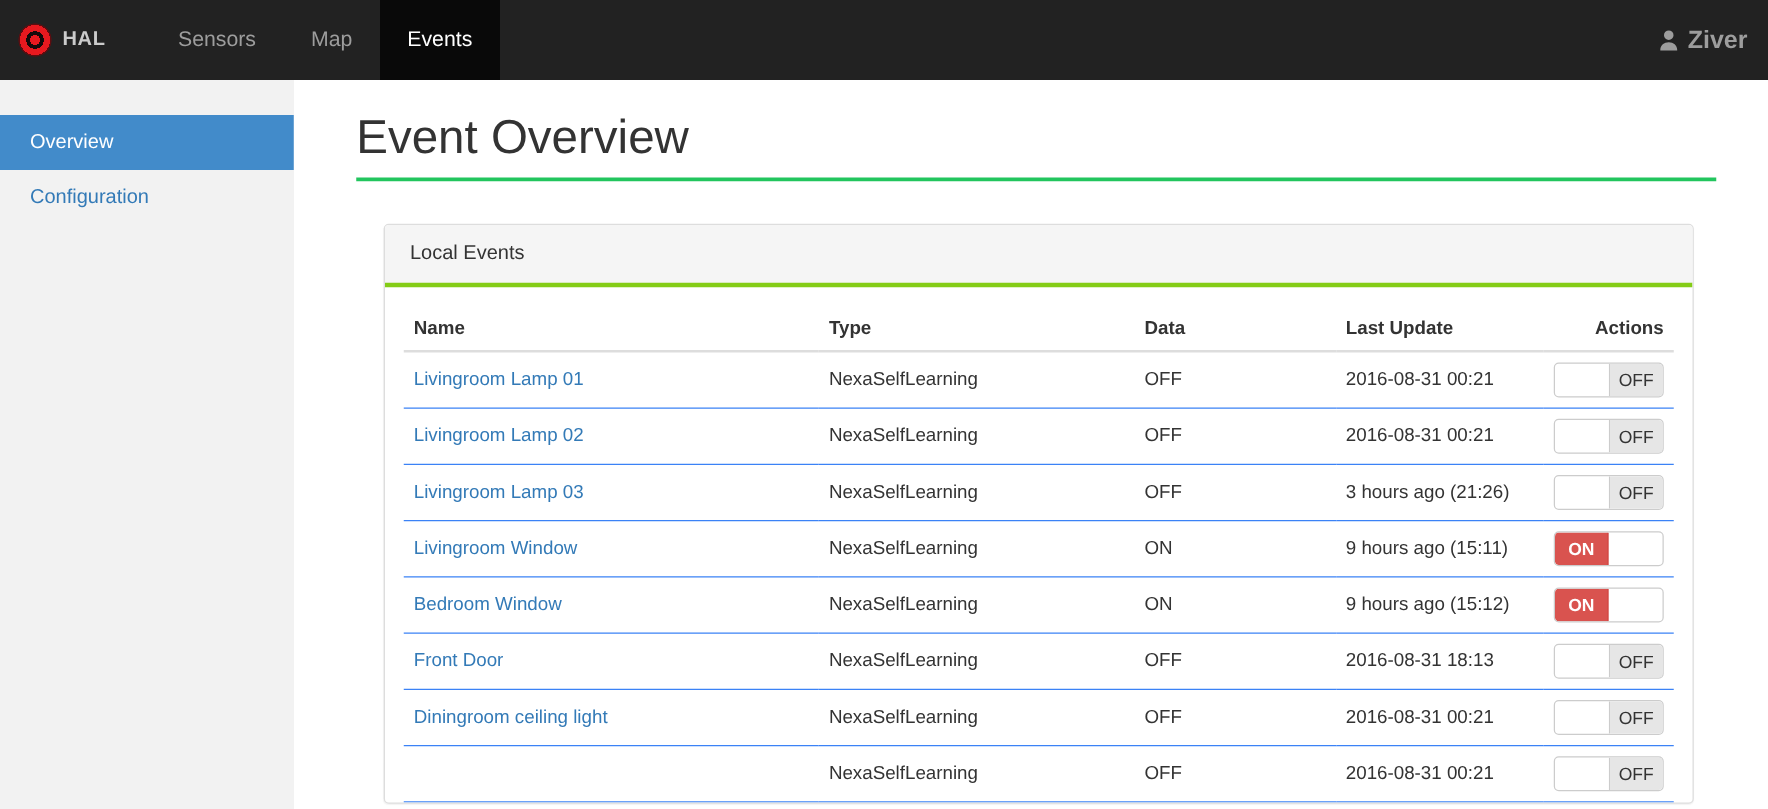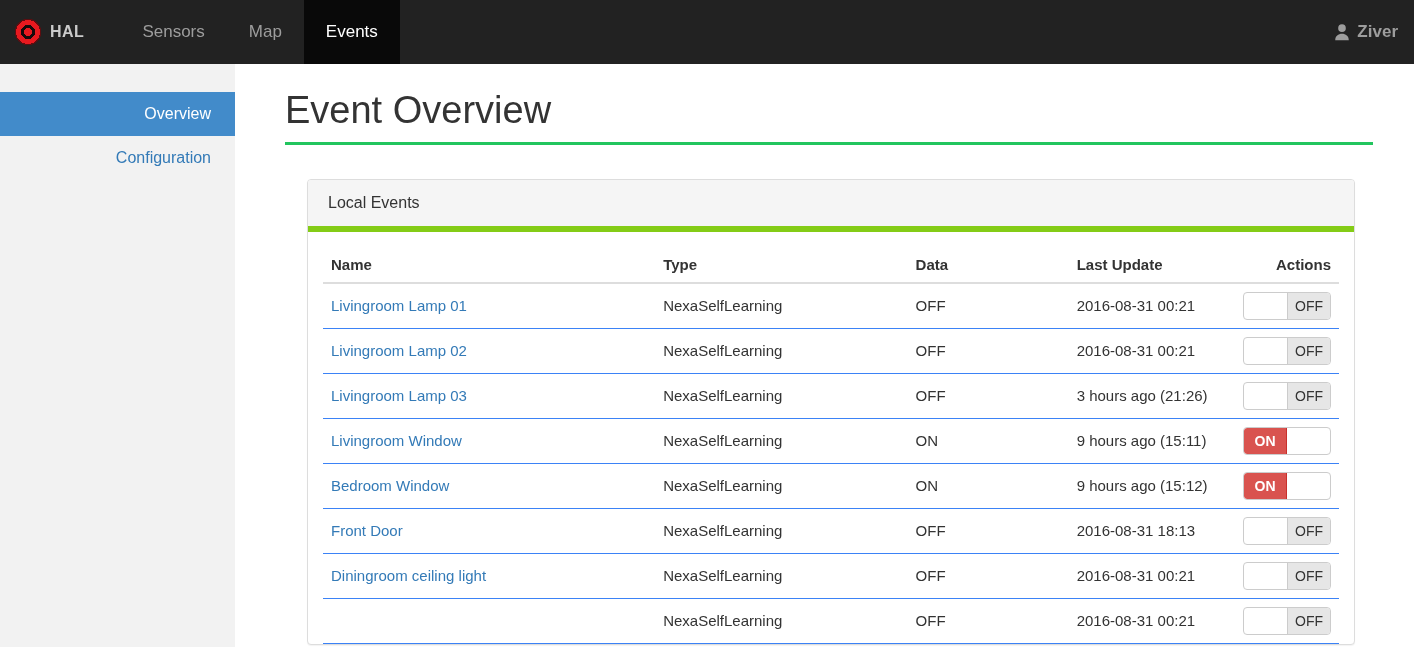--- a/index.html
+++ b/index.html
@@ -26,50 +26,50 @@
   }
   .brand-text { color: #cbcbcb; font-size: 16px; font-weight: bold; letter-spacing: .5px; }
   .nav-items { display: flex; align-items: stretch; margin-left: 18px; }
   .nav-item {
     display: flex; align-items: center; padding: 0 22px;
     color: var(--nav-link, #9d9d9d); font-size: 17px; cursor: pointer; text-decoration: none;
   }
   .nav-item.active { background: var(--nav-active-bg, #090909); color: #fff; }
   .nav-user {
     margin-left: auto; display: flex; align-items: center; padding: 0 16px;
-    color: var(--nav-link, #9d9d9d); font-size: 17px; font-weight: bold; cursor: pointer;
+    color: var(--nav-link, #9d9d9d); font-size: 20px; font-weight: bold; cursor: pointer;
   }
   .nav-user svg { margin-right: 6px; }
 
   
   .sidebar {
     position: fixed; top: 64px; left: 0; bottom: 0; width: 235px;
     background: #f2f2f2; padding-top: 28px;
   }
   .sidebar-item {
     display: block; padding: 13px 24px; font-size: 16px;
-    color: var(--link, #337ab7); cursor: pointer; text-decoration: none; text-align: right;
+    color: var(--link, #337ab7); cursor: pointer; text-decoration: none;
   }
   .sidebar-item.active { background: var(--accent, #428bca); color: #fff; }
 
   
   .main { margin-left: 235px; padding: 26px 41px 0 50px; }
   .page-header {
     margin: 0; padding-bottom: 10px; border-bottom: 3px solid #22c55e;
   }
   .page-header h1 {
     margin: 0; font-size: 38px; font-weight: 500; color: #333; line-height: 1.1;
   }
   .panel-wrap { margin: 34px 18px 0 22px; }
   .panel {
     border: 1px solid #ddd; border-radius: 4px; background: #fff;
     box-shadow: 0 1px 1px rgba(0,0,0,.05);
   }
   .panel-heading {
-    background: #f5f5f5; border-bottom: 6px solid #84cc16;
+    background: #f5f5f5; border-bottom: 4px solid #84cc16;
     border-radius: 3px 3px 0 0; padding: 14px 20px; font-size: 16px; color: #333;
   }
   .panel-body { padding: 15px 15px 0 15px; overflow: hidden; }
 
   
   table.events { width: 100%; border-collapse: collapse; font-size: 15px; }
   table.events th {
     text-align: left; padding: 9px 8px; border-bottom: 2px solid #ddd;
     color: #333; font-size: 15px;
   }

